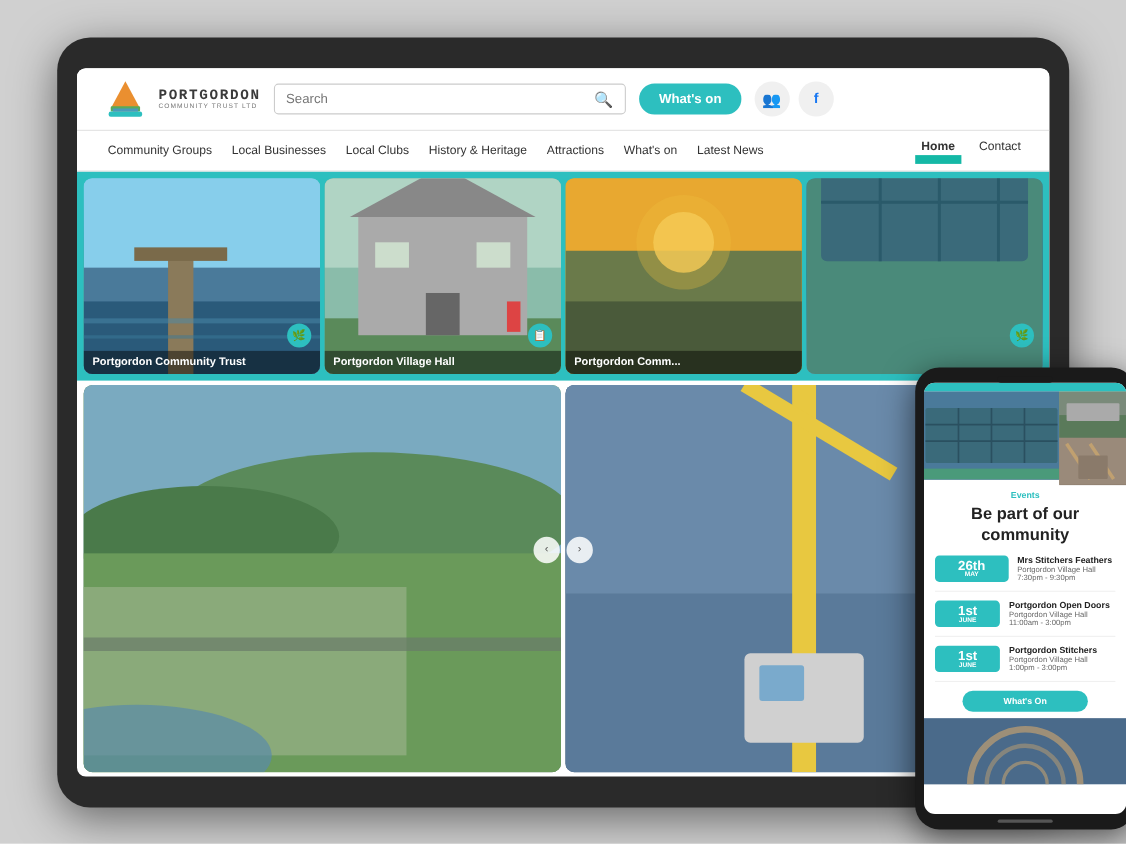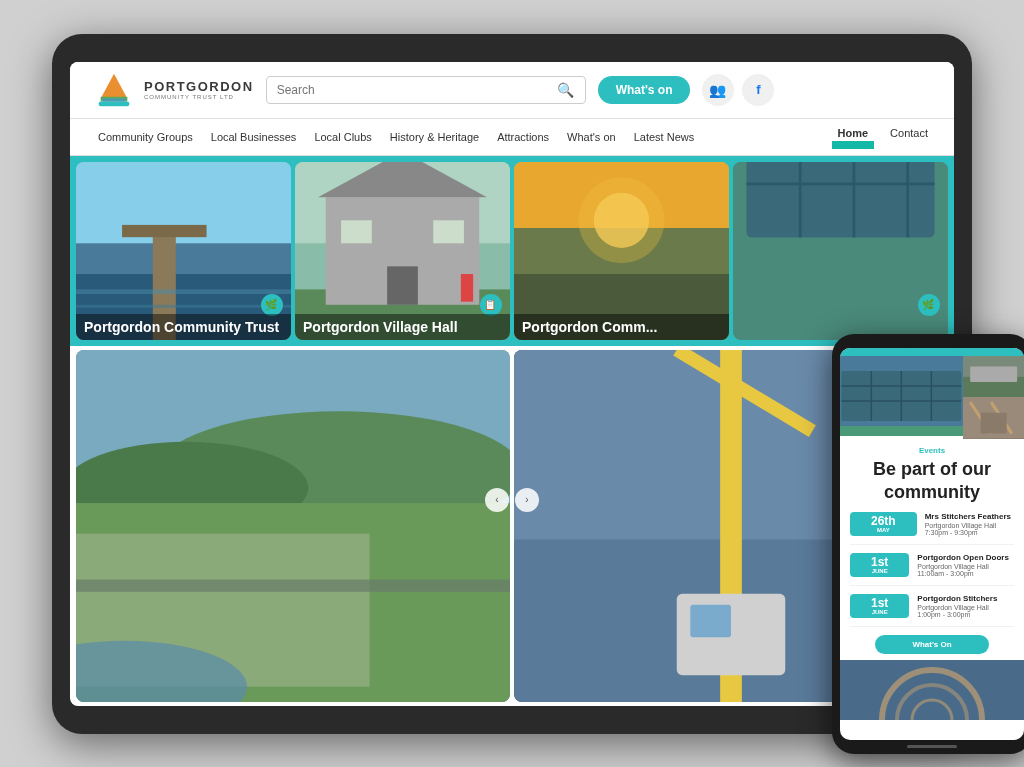--- a/index.html
+++ b/index.html
@@ -59,20 +59,21 @@
     .logo-text-block {
       display: flex;
       flex-direction: column;
     }
 
     .logo-main {
       font-size: 13px;
       font-weight: 900;
       color: #3a3a3a;
       letter-spacing: 1.5px;
+      font-family: Liberation Mono, monospace;
     }
 
     .logo-sub {
       font-size: 6px;
       color: #777;
       letter-spacing: 1px;
     }
 
     .search-bar {
       flex: 1;
@@ -199,21 +200,21 @@
       min-width: 0;
     }
 
     .card-label {
       position: absolute;
       bottom: 0;
       left: 0;
       right: 0;
       background: rgba(0,0,0,0.45);
       color: #fff;
-      font-size: 14px;
+      font-size: 10px;
       padding: 5px 8px;
       font-weight: 600;
     }
 
     .card-icon {
       position: absolute;
       bottom: 24px;
       right: 8px;
       width: 22px;
       height: 22px;
@@ -331,21 +332,21 @@
 
     .phone-events-label {
       font-size: 8px;
       color: #2dbfbf;
       font-weight: 600;
       text-align: center;
       margin-bottom: 3px;
     }
 
     .phone-title {
-      font-size: 18px;
+      font-size: 15px;
       font-weight: 800;
       color: #222;
       text-align: center;
       margin-bottom: 8px;
       line-height: 1.3;
     }
 
     .event-item {
       display: flex;
       gap: 8px;

